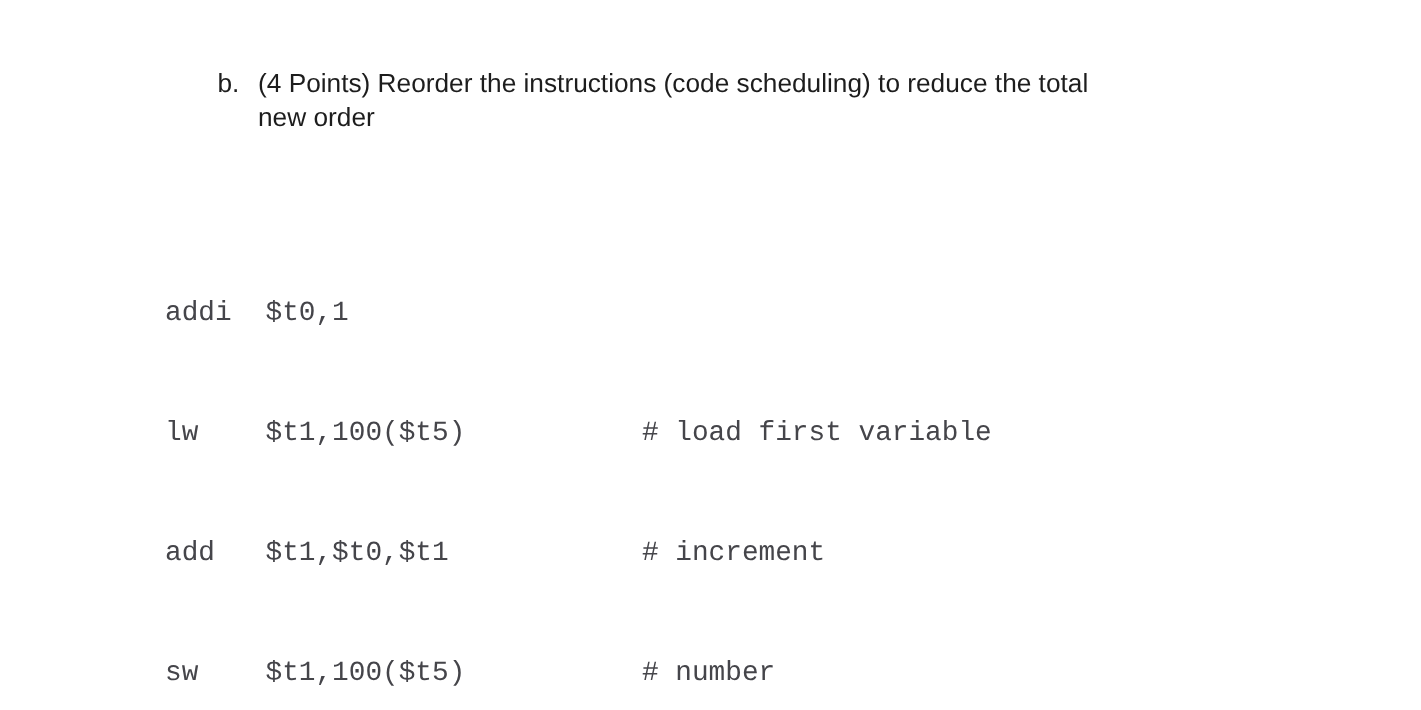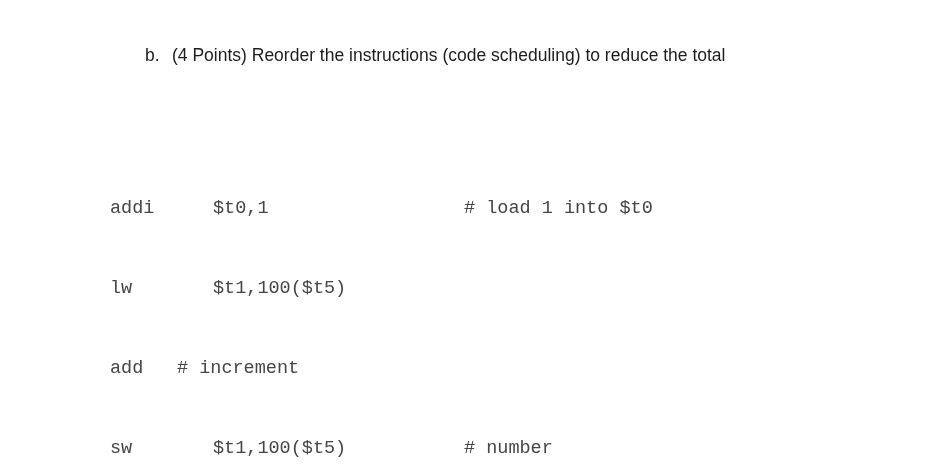--- a/index.html
+++ b/index.html
@@ -29,45 +29,47 @@
     left: 110px;
     top: 143px;
     font-family: "Liberation Mono", "DejaVu Sans Mono", monospace;
     font-size: 18.5px;
     line-height: 26.6px;
     color: #45454a;
     white-space: pre;
   }
   .code-line { display: flex; }
   .mn { width: 67px; flex: 0 0 67px; }
-  .op { width: 251px; flex: 0 0 251px; margin-left: 36px; }
+  .op { width: 251px; flex: 0 0 251px; }
   .cm { flex: 1 1 auto; }
 </style>
 </head>
 <body>
 
 <div class="question">
   <span class="q-label">b.</span>
   <div class="q-text">
     <div>(4 Points) Reorder the instructions (code scheduling) to reduce the total</div>
+    <div>new order</div>
   </div>
 </div>
 
 <div class="code-block">
   <div class="code-line">
     <span class="mn">addi</span>
     <span class="op">$t0,1</span>
-    <span class="cm"># load 1 into $t0</span>
   </div>
   <div class="code-line">
     <span class="mn">lw</span>
     <span class="op">$t1,100($t5)</span>
+    <span class="cm"># load first variable</span>
   </div>
   <div class="code-line">
     <span class="mn">add</span>
+    <span class="op">$t1,$t0,$t1</span>
     <span class="cm"># increment</span>
   </div>
   <div class="code-line">
     <span class="mn">sw</span>
     <span class="op">$t1,100($t5)</span>
     <span class="cm"># number</span>
   </div>
   
   
   

